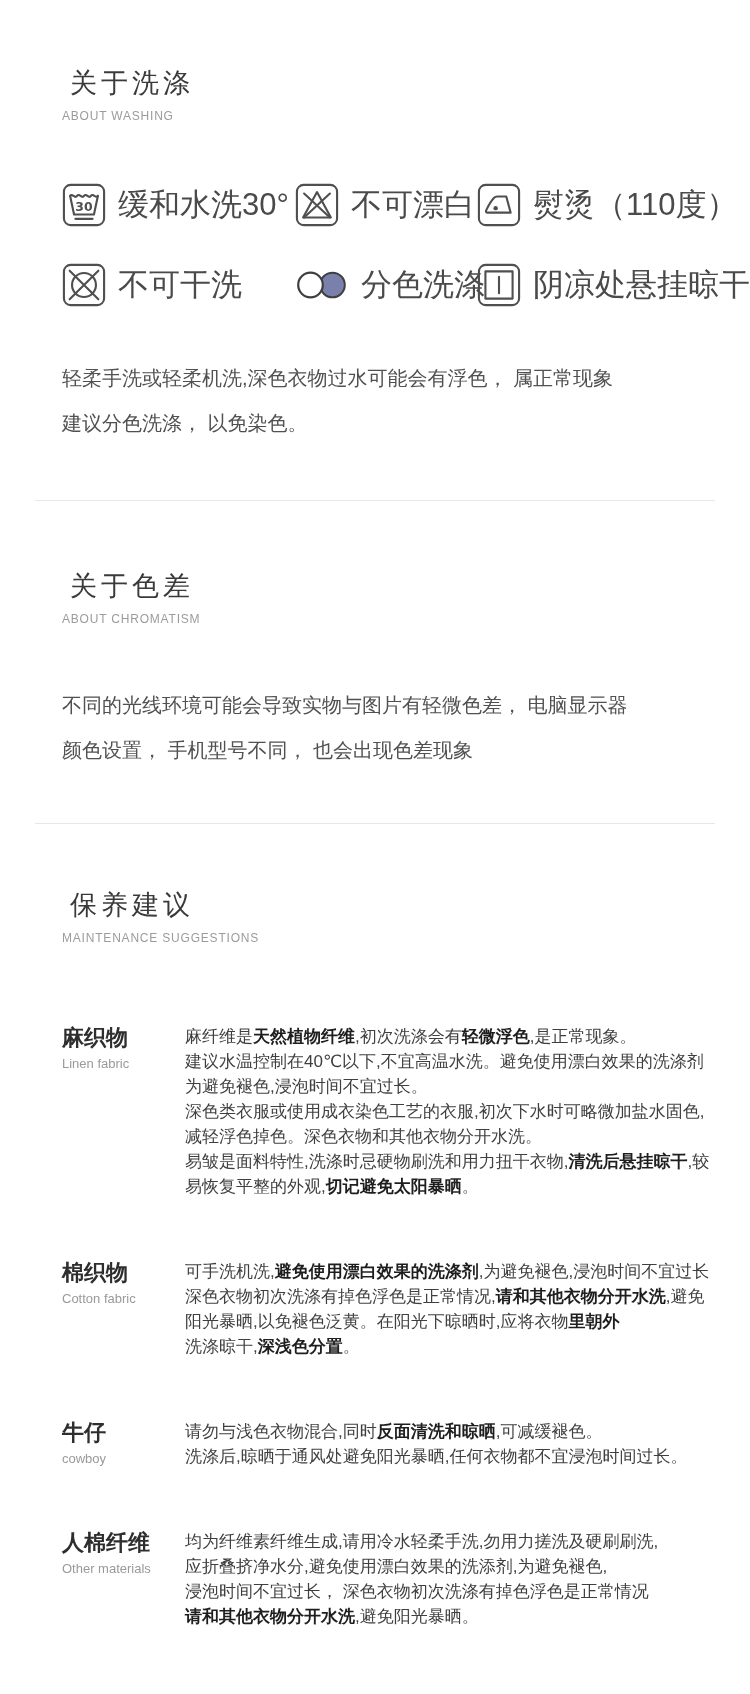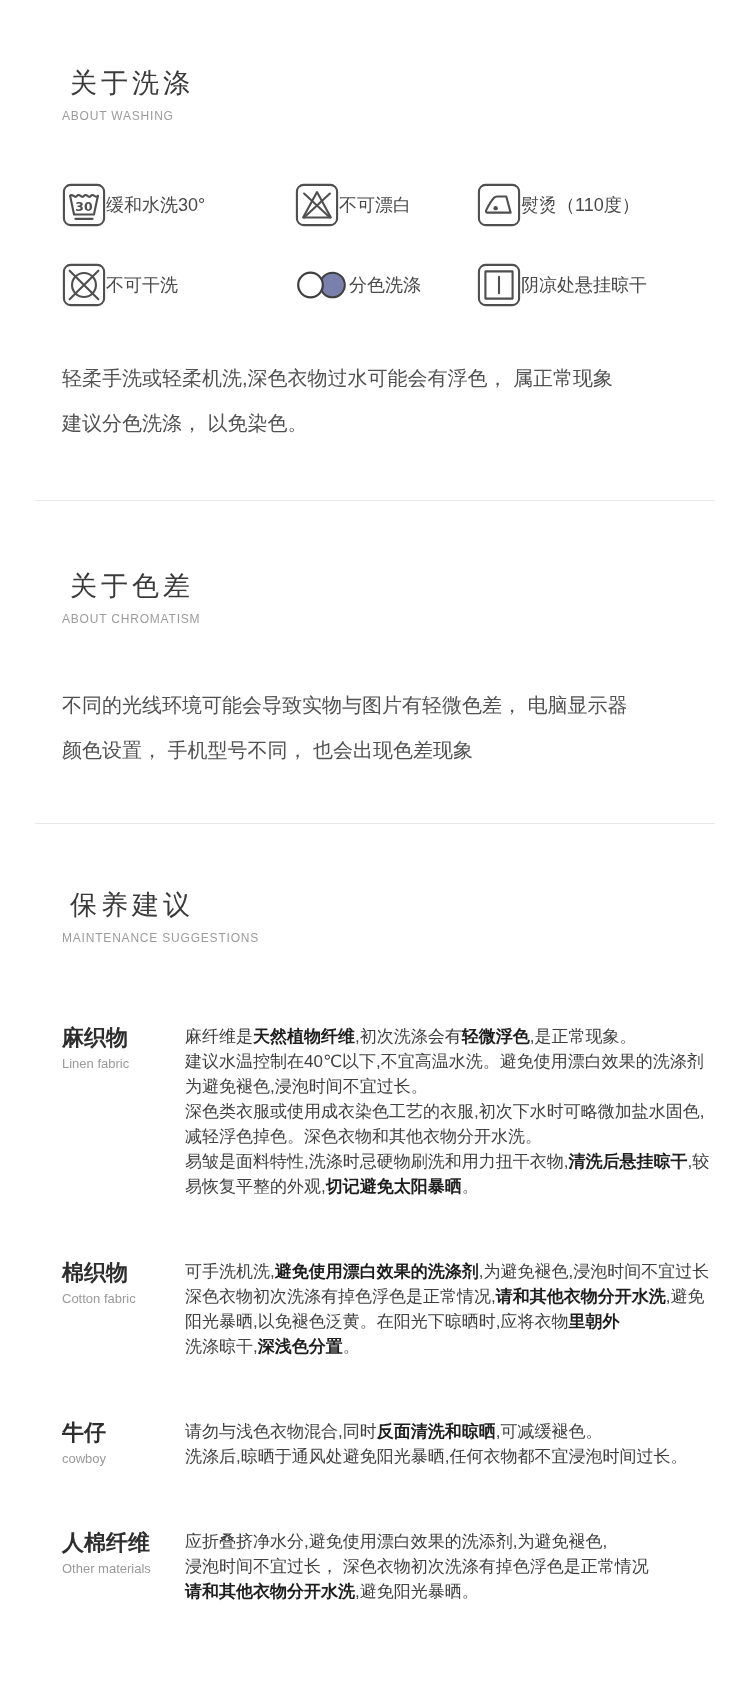--- a/index.html
+++ b/index.html
@@ -5,23 +5,23 @@
   html,body{margin:0;padding:0;background:#fff;}
   body{width:750px;font-family:"Liberation Sans","DejaVu Sans",sans-serif;-webkit-font-smoothing:antialiased;}
   .page{width:750px;background:#fff;}
   .block{padding:0 62px;}
   .block.b1{padding-top:58px;}
   .block.b2{padding-top:60px;}
   .block.b3{padding-top:56px;}
   .sec-title{margin:8px;font-size:27px;line-height:35px;font-weight:400;color:#3a3a3a;letter-spacing:4px;}
   .sec-sub{margin-top:6px;font-size:12px;line-height:15px;color:#9b9b9b;letter-spacing:0.8px;}
   .icon-grid{display:grid;grid-template-columns:233px 182px auto;row-gap:34px;margin-top:58px;}
-  .icon-item{display:flex;align-items:center;gap:0;height:46px;}
+  .icon-item{display:flex;align-items:center;gap:12px;height:46px;}
   .glyph{display:flex;align-items:center;justify-content:center;flex-shrink:0;}
-  .icon-label{font-size:18px;color:#4a4a4a;white-space:nowrap;}
+  .icon-label{font-size:31px;color:#4a4a4a;white-space:nowrap;}
   .para{margin-top:48px;font-size:20px;line-height:45px;color:#515151;}
   .para div{white-space:nowrap;}
   .para2{margin-top:56px;}
   .divider{border-top:1px solid #e7e7e7;margin:54px 35px 0;}
   .divider.d2{margin-top:50px;}
   .fabric-list{margin-top:78px;padding-bottom:69px;}
   .fabric{display:flex;align-items:flex-start;}
   .fabric + .fabric{margin-top:60px;}
   .fname{width:123px;flex-shrink:0;}
   .fzh{font-size:22px;font-weight:700;color:#2e2e2e;line-height:28px;}
@@ -161,20 +161,21 @@
             <div class="fl"><span>请勿与浅色衣物混合,同时</span><b>反面清洗和晾晒</b><span>,可减缓褪色。</span></div>
             <div class="fl"><span>洗涤后,晾晒于通风处避免阳光暴晒,任何衣物都不宜浸泡时间过长。</span></div>
           </div>
         </div>
         <div class="fabric">
           <div class="fname">
             <div class="fzh">人棉纤维</div>
             <div class="fen">Other materials</div>
           </div>
           <div class="ftext">
+            <div class="fl"><span>均为纤维素纤维生成,请用冷水轻柔手洗,勿用力搓洗及硬刷刷洗,</span></div>
             <div class="fl"><span>应折叠挤净水分,避免使用漂白效果的洗添剂,为避免褪色,</span></div>
             <div class="fl"><span>浸泡时间不宜过长， 深色衣物初次洗涤有掉色浮色是正常情况</span></div>
             <div class="fl"><b>请和其他衣物分开水洗</b><span>,避免阳光暴晒。</span></div>
           </div>
         </div>
       </div>
   </section>
 
 </div>
 

